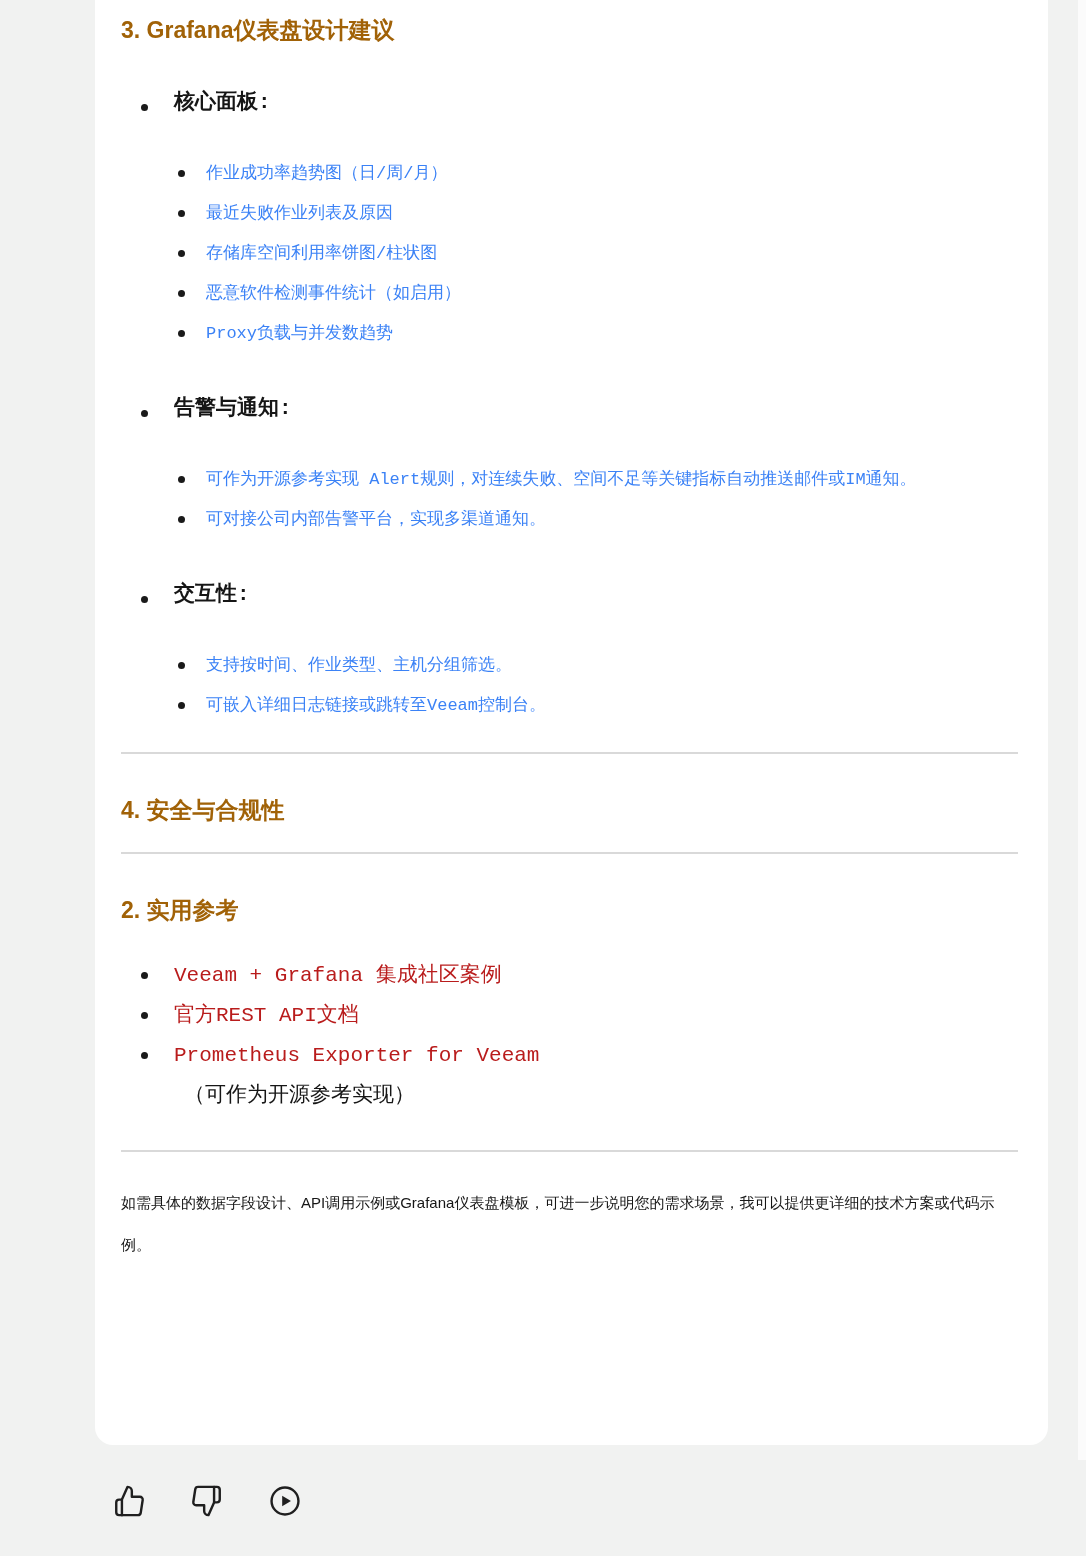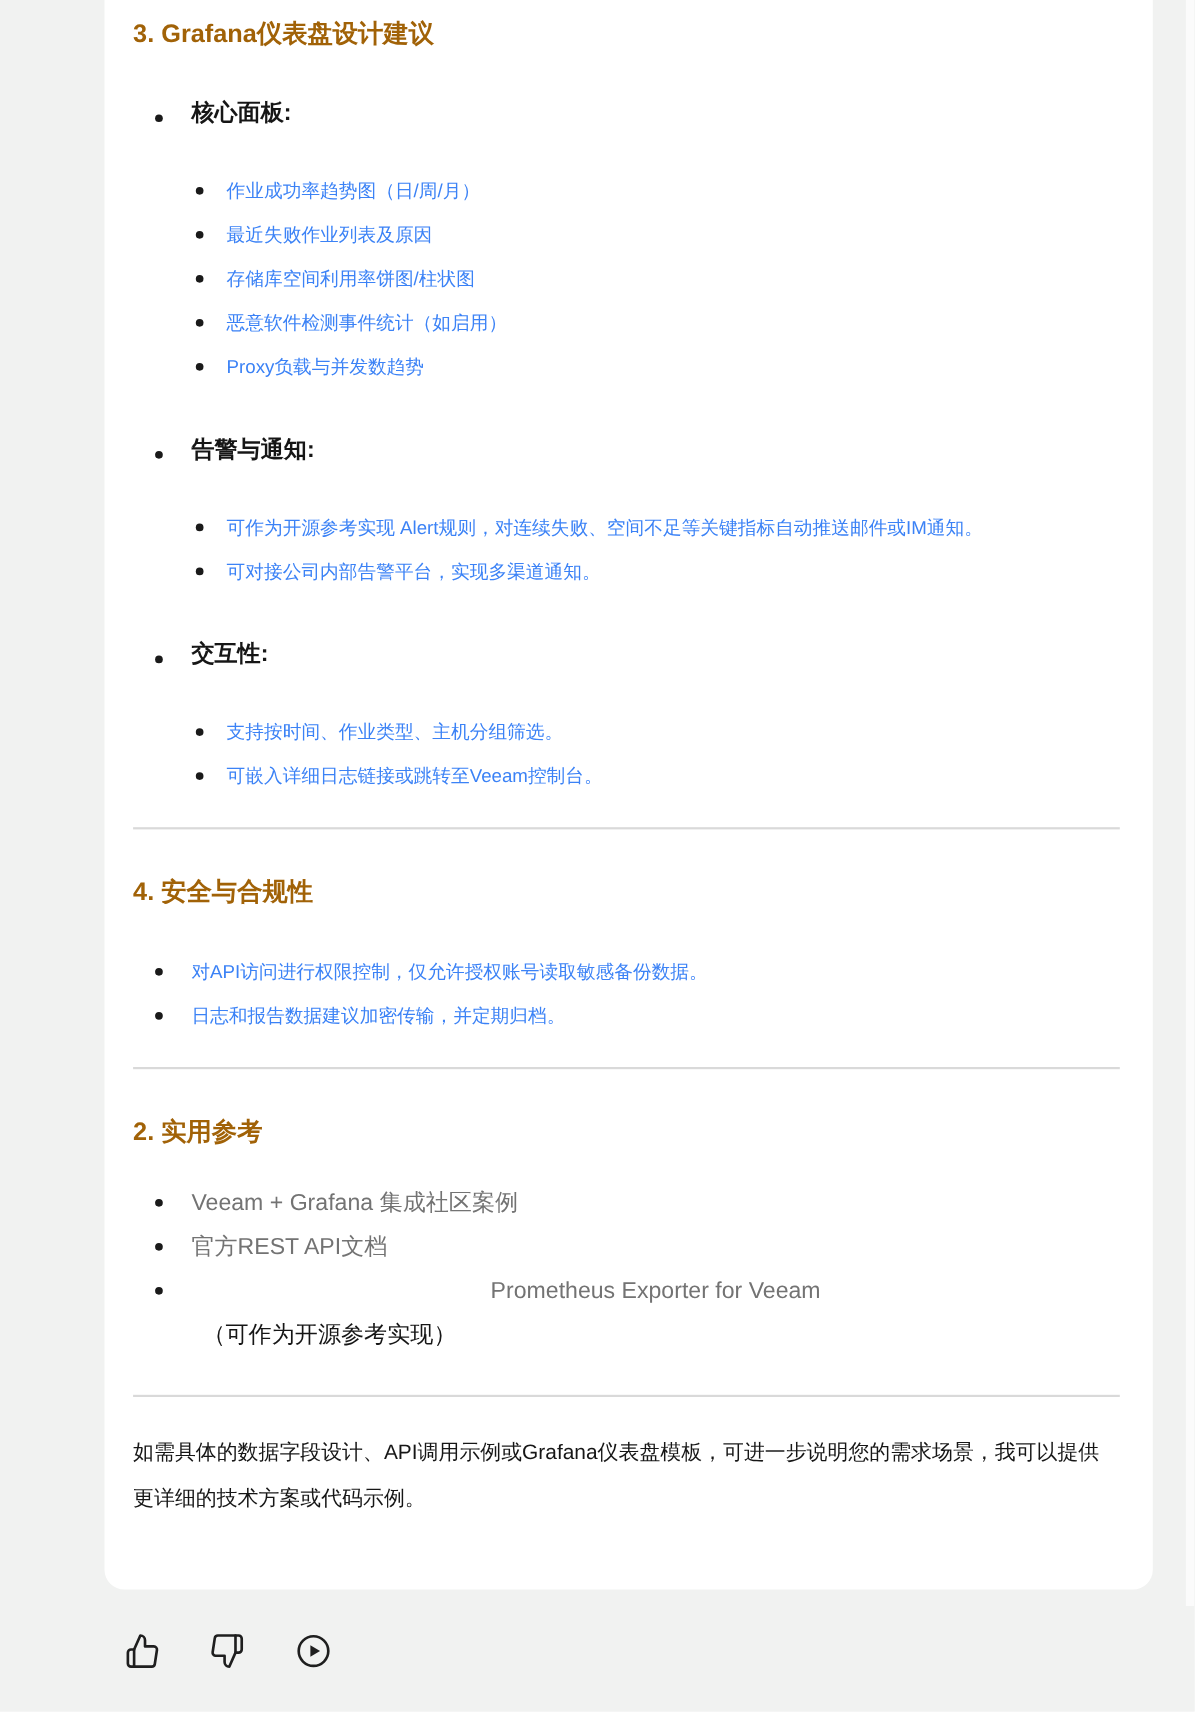--- a/index.html
+++ b/index.html
@@ -33,21 +33,21 @@
   }
   h3.sec{
     margin:0;
     font-size:23px;
     font-weight:700;
     line-height:32px;
     color:#a16207;
   }
   h3.sec.mt{ margin-top:40px; }
   ul{ list-style:none; margin:0; padding:0; }
-  li{ display:flex; align-items:flex-start; }
+  li{ display:flex; align-items:flex-start;font-family:Liberation Mono, monospace; }
   .dot{
     flex:0 0 auto;
     width:7px; height:7px;
     border-radius:50%;
     background:#1a1a1a;
     margin-top:16px;
   }
   
   ul.l1{ margin-top:42px; }
   ul.l1 > li > .dot{ margin-left:20px; margin-right:26px; }
@@ -70,44 +70,43 @@
     display:block;
   }
   
   ul.flat{ margin-top:38px; }
   ul.flat > li > .dot{ margin-left:20px; margin-right:26px; }
   ul.links{ margin-top:30px; }
   ul.links > li > .dot{ margin-left:20px; margin-right:26px; }
   a.link{
     font-size:21px;
     line-height:40px;
-    color:#737373;
+    color:#b91c1c;
     text-decoration:none;
     display:block;
     cursor:pointer;
-    text-align:center;
   }
   .link-note{
     font-size:21px;
     line-height:40px;
     color:#161616;
     display:block;
     padding-left:10px;
   }
   hr.divider{
     border:none;
     height:2px;
     background:#d9d9d9;
     margin:26px 0 0 0;
   }
   hr.divider.before-5{ margin-top:26px; }
   hr.divider.before-close{ margin-top:34px; }
   p.closing{
     margin:30px 0 0 0;
-    font-size:19px;
+    font-size:15px;
     line-height:42px;
     color:#161616;
     max-width:892px;
   }
   
   .actions{
     position:absolute;
     left:112px; top:1484px;
     display:flex;
     gap:44px;
@@ -196,30 +195,20 @@
               </li>
           </ul>
         </div>
       </li>
     </ul>
 
     <hr class="divider">
 
     <h3 class="sec mt">4. 安全与合规性</h3>
 
-    <ul class="flat">
-      <li>
-          <span class="dot"></span>
-          <span class="txt">对API访问进行权限控制，仅允许授权账号读取敏感备份数据。</span>
-        </li>
-      <li>
-          <span class="dot"></span>
-          <span class="txt">日志和报告数据建议加密传输，并定期归档。</span>
-        </li>
-    </ul>
 
     <hr class="divider before-5">
 
     <h3 class="sec mt">2. 实用参考</h3>
 
     <ul class="links">
       <li>
         <span class="dot"></span>
         <a class="link">Veeam + Grafana 集成社区案例</a>
       </li>

